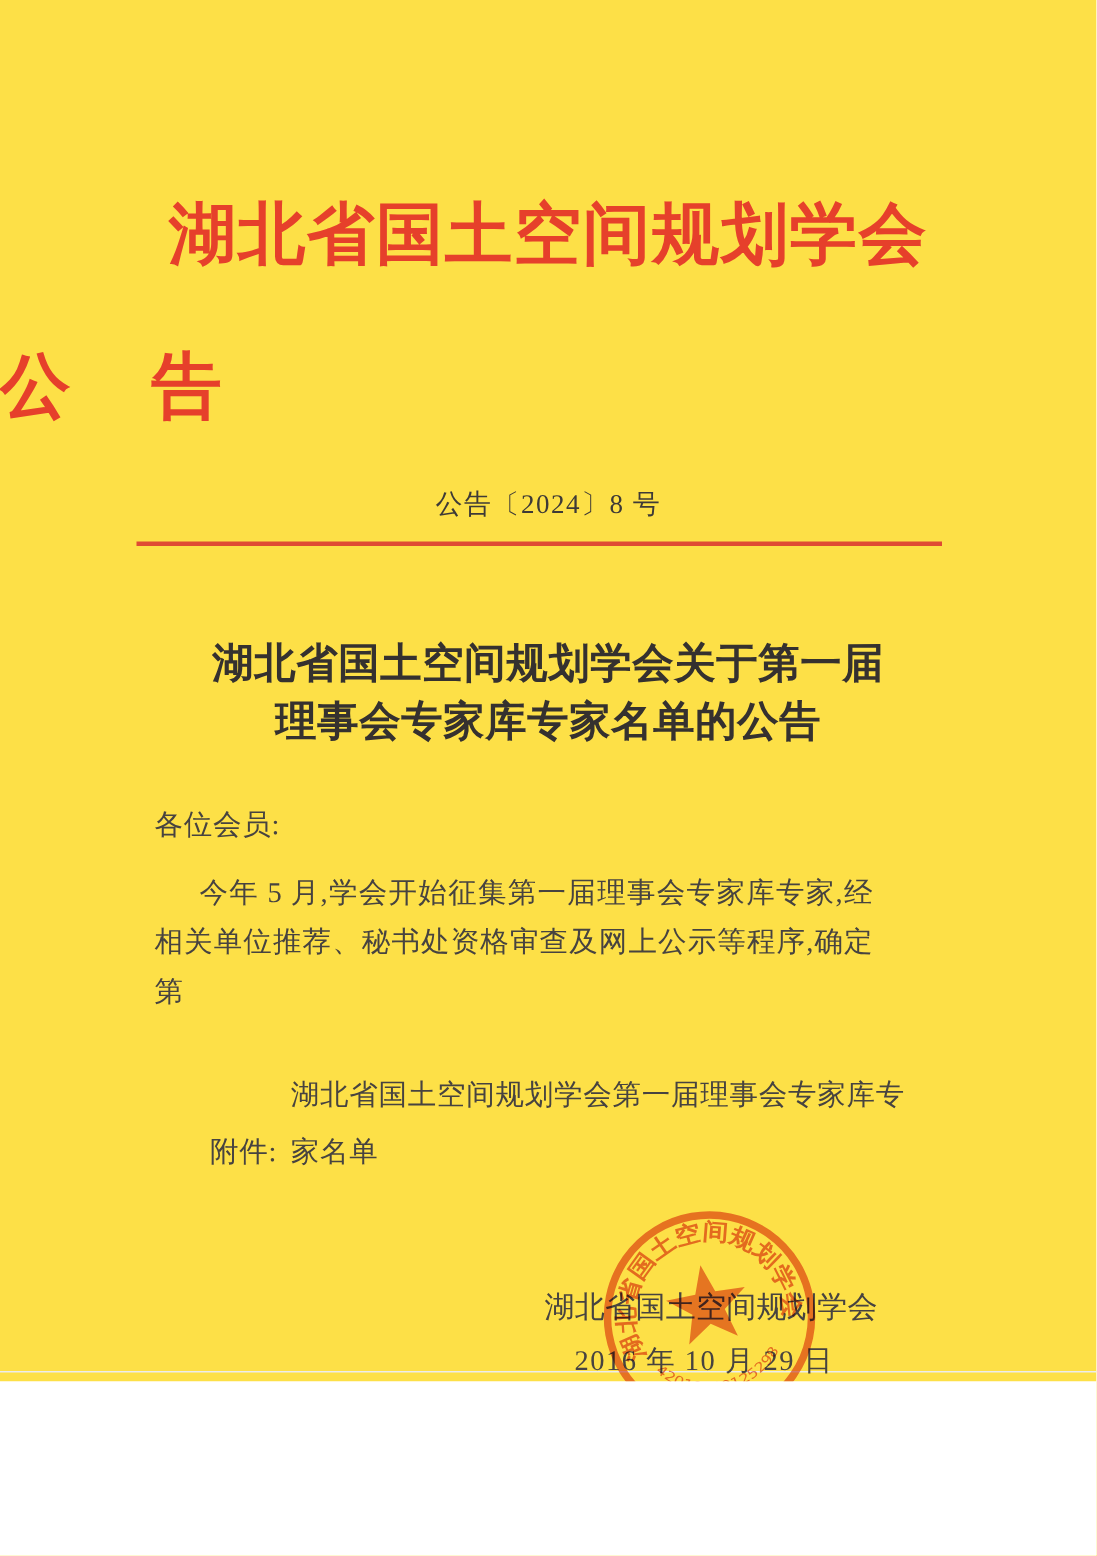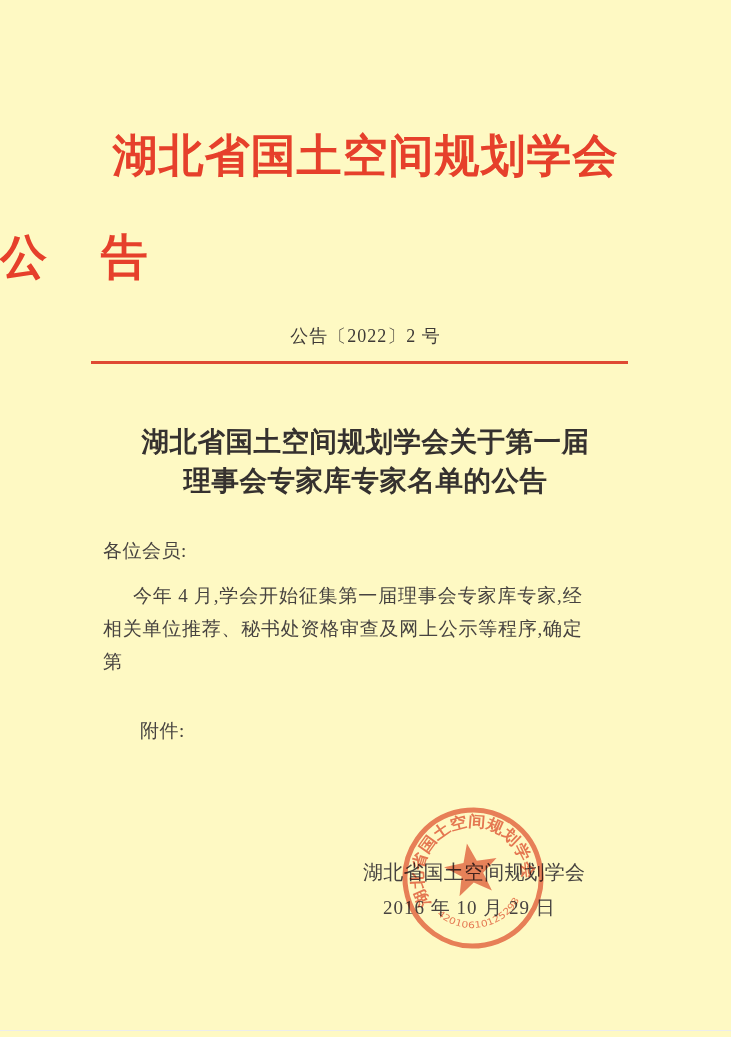--- a/index.html
+++ b/index.html
@@ -1,19 +1,19 @@
 <!DOCTYPE html>
 <html><head>
 <meta charset="utf-8">
 <style>
   html,body{margin:0;padding:0;background:#ffffff;}
   .page{
     position:relative;
-    width:731px;height:1037px;
-    background:#fef9c3;
+    width:731px;height:921px;
+    background:#fde047;
     overflow:hidden;
     font-family:"Liberation Serif","DejaVu Serif",serif;
   }
   .org-title{
     position:absolute;top:126px;left:0;width:731px;
     text-align:center;
     font-size:45px;font-weight:bold;
     letter-spacing:1px;
     color:#e6402b;
   }
@@ -96,38 +96,42 @@
 </style>
 </head>
 <body>
 
 <div class="page">
 
   <div class="org-title">湖北省国土空间规划学会</div>
 
   <div class="announcement">公 告</div>
 
-  <div class="doc-number">公告〔2022〕2 号</div>
+  <div class="doc-number">公告〔2024〕8 号</div>
 
   <div class="red-rule"></div>
 
   <div class="heading">
     <div>湖北省国土空间规划学会关于第一届</div>
     <div>理事会专家库专家名单的公告</div>
   </div>
 
   <div class="salutation">各位会员:</div>
 
   <div class="body-block">
-    <div class="body-line just indent">今年 4 月,学会开始征集第一届理事会专家库专家,经</div>
+    <div class="body-line just indent">今年 5 月,学会开始征集第一届理事会专家库专家,经</div>
     <div class="body-line just">相关单位推荐、秘书处资格审查及网上公示等程序,确定第</div>
   </div>
 
   <div class="attachment">
     <span class="att-label">附件:</span>
+    <div class="att-lines">
+      <div>湖北省国土空间规划学会第一届理事会专家库专</div>
+      <div>家名单</div>
+    </div>
   </div>
 
   <div class="signature-org">湖北省国土空间规划学会</div>
   <div class="signature-date">2016 年 10 月 29 日</div>
 
   <div class="seal">
     <svg viewBox="0 0 158 158" xmlns="http://www.w3.org/2000/svg">
       <defs>
         <path id="arcTop" d="M 33,97 A 50,50 0 1 1 125,97" fill="none"></path>
         <path id="arcBottom" d="M 36,107 A 53,53 0 0 0 122,107" fill="none"></path>

